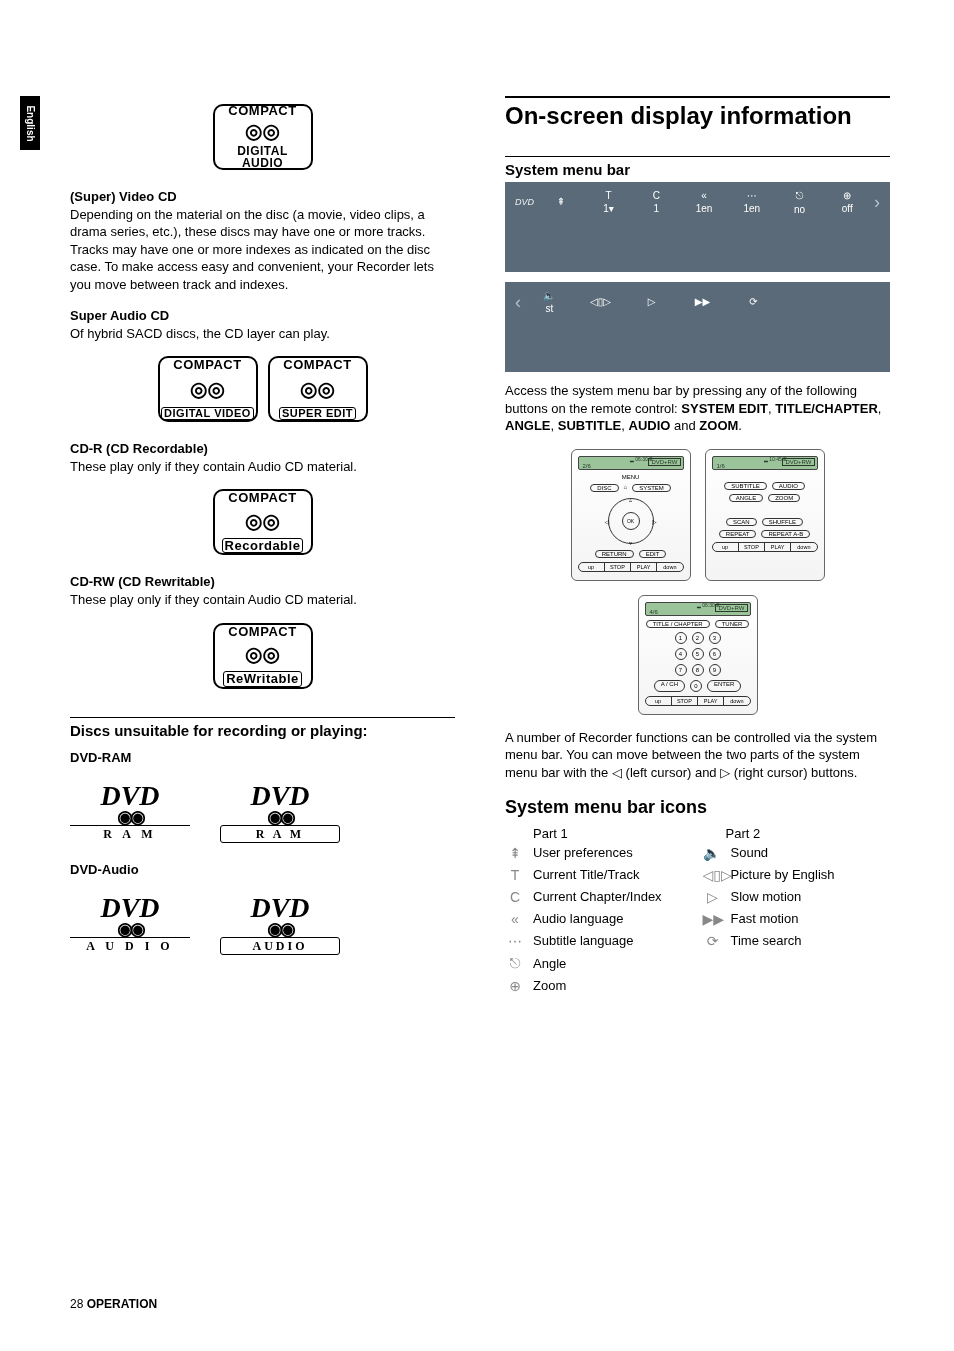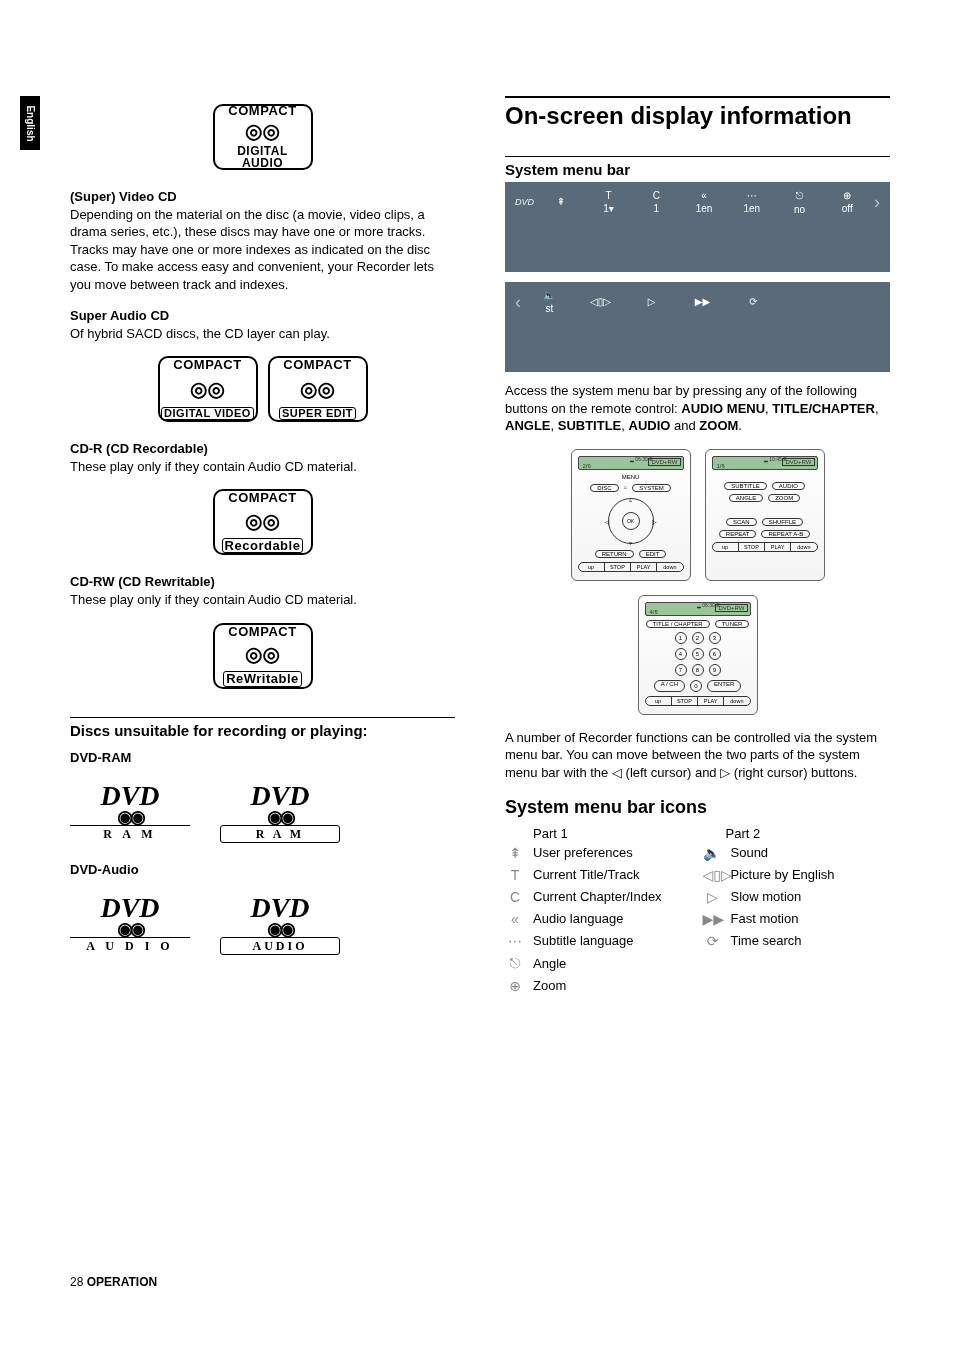--- a/index.html
+++ b/index.html
@@ -110,21 +110,21 @@
   .remote .bottombar { width:100%; display:flex; border:1px solid #333; border-radius:6px; overflow:hidden;}
   .remote .bottombar span{ flex:1; text-align:center; font-size:5.5px; border-right:1px solid #333; padding:1px 0;}
   .remote .bottombar span:last-child{border-right:none;}
   .icons-table { font-size: 13px; }
   .icons-table .hd { display: flex; }
   .icons-table .hd > div { flex: 1; padding-left: 28px; }
   .icons-table .grid { display: flex; gap: 10px; margin-top: 4px; }
   .icons-table .gcol { flex: 1; display: flex; flex-direction: column; gap: 6px; }
   .icons-table .irow { display: flex; align-items: center; gap: 8px; }
   .icons-table .ic { width: 20px; text-align: center; color: #888; font-size: 14px; }
-  .footer { position: absolute; left: 70px; bottom: 62px; font-size: 12px; }
+  .footer { position: absolute; left: 70px; bottom: 40px; font-size: 12px; }
 </style>
 </head>
 <body>
 
 <div class="side-tab">
     <span>English</span>
   </div>
 
 <div class="page">
   <div class="cols">
@@ -268,21 +268,21 @@
               <span></span>
             </div>
           <div class="cell">
               <span>⟳</span>
               <span></span>
             </div>
         </div>
       </div>
 
       <p class="para">
-        <span>Access the system menu bar by pressing any of the following buttons on the remote control: </span><span class="bold">AUDIO MENU</span>, <span class="bold">TITLE/CHAPTER</span>, <span class="bold">ANGLE</span>, <span class="bold">SUBTITLE</span>, <span class="bold">AUDIO</span><span> and </span><span class="bold">ZOOM</span>.
+        <span>Access the system menu bar by pressing any of the following buttons on the remote control: </span><span class="bold">SYSTEM EDIT</span>, <span class="bold">TITLE/CHAPTER</span>, <span class="bold">ANGLE</span>, <span class="bold">SUBTITLE</span>, <span class="bold">AUDIO</span><span> and </span><span class="bold">ZOOM</span>.
       </p>
 
       <div class="remotes">
         <div class="remote">
           <div class="screen">
               <span class="txt">DVD+RW</span>
               <span class="num">2/6</span>
               <span style="position:absolute;right:30px;top:-1px;font-size:5px;color:#2a3a2a">▂ <span>06:30 E</span></span>
             </div>
           <div class="lbl">MENU</div>

